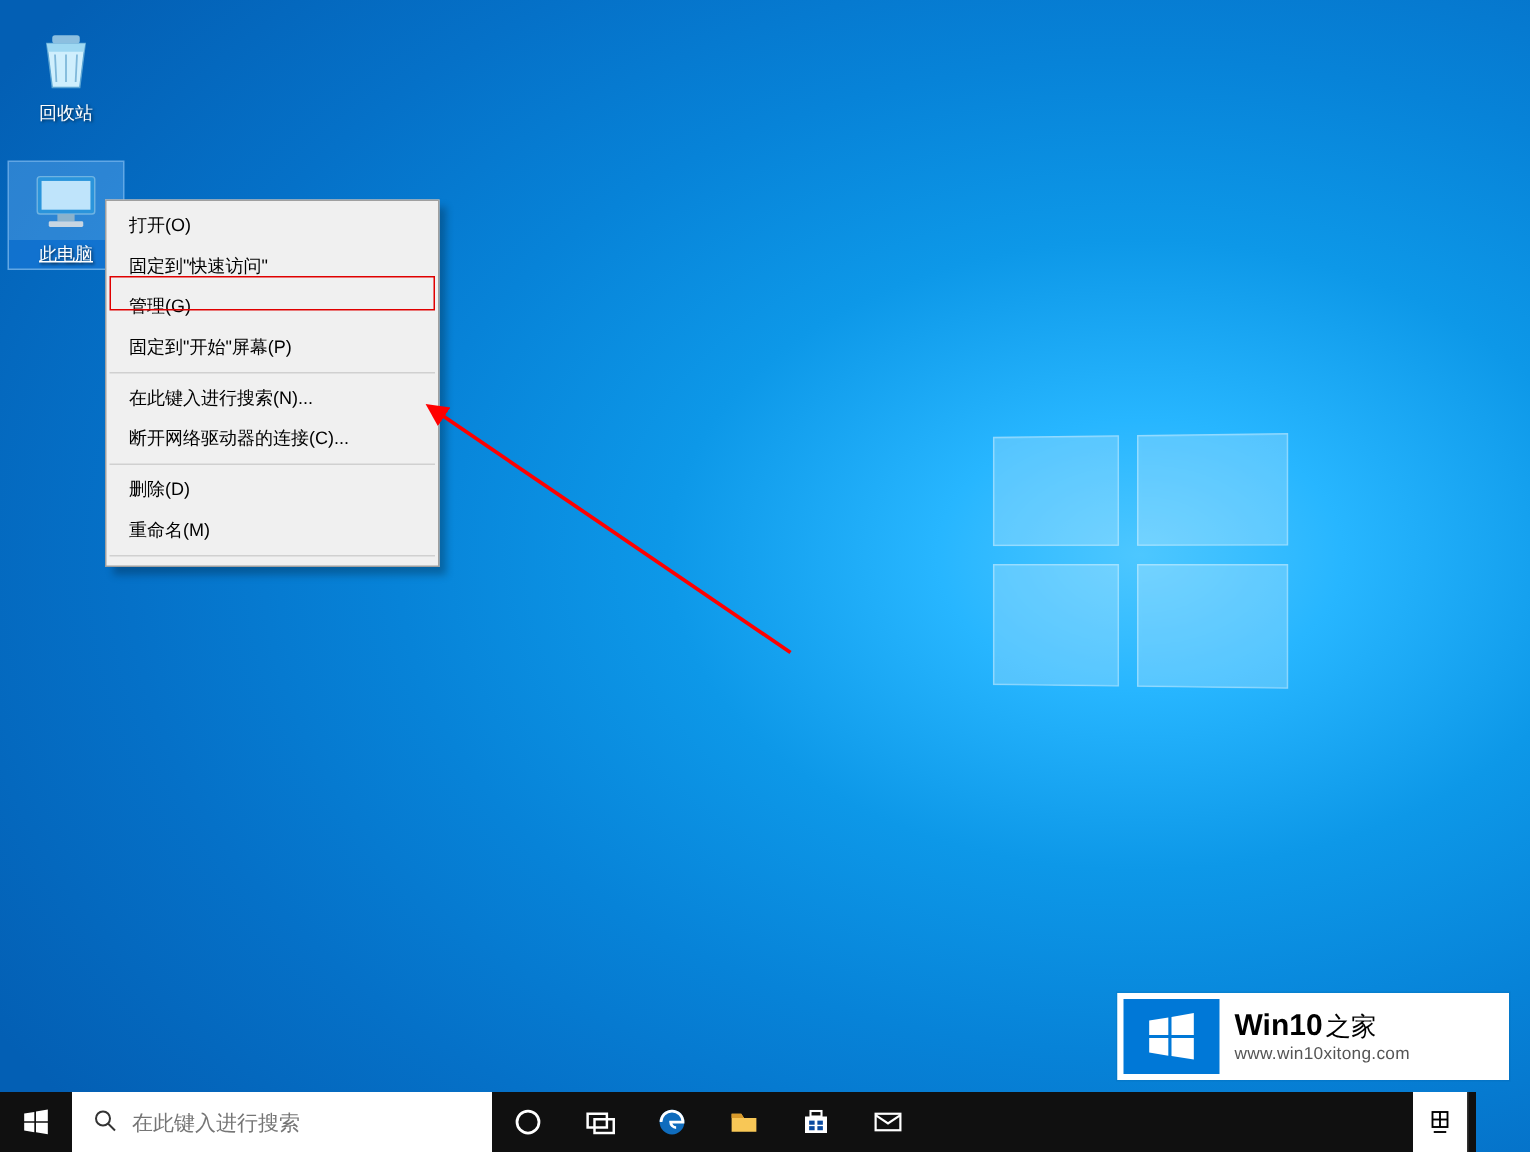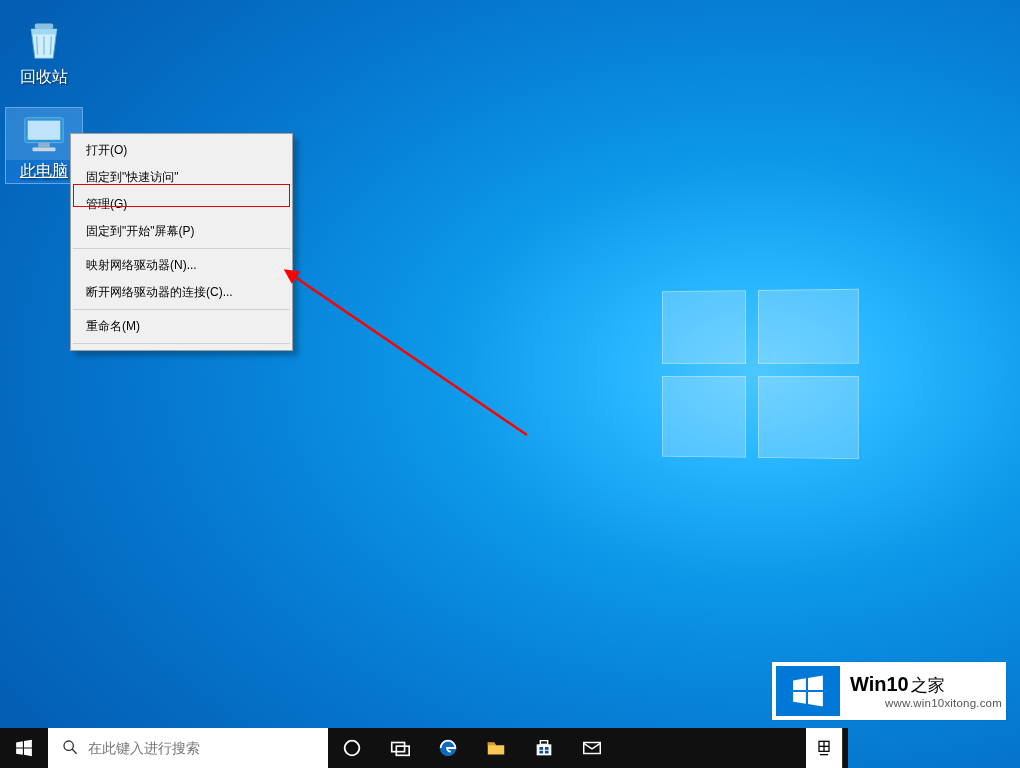--- a/index.html
+++ b/index.html
@@ -37,21 +37,21 @@
     border: 1px solid rgba(255,255,255,0.35);
     backdrop-filter: blur(2px);
   }
 
   
   .desktop-icon {
     position: absolute;
     width: 76px;
     text-align: center;
     color: #fff;
-    font-size: 16px;
+    font-size: 12px;
     cursor: pointer;
   }
   .desktop-icon .icon-img {
     width: 48px; height: 48px;
     margin: 0 auto 4px auto;
     display: flex; align-items: flex-end; justify-content: center;
   }
   .desktop-icon .label {
     text-shadow: 1px 1px 2px rgba(0,0,0,0.6);
     padding: 1px 2px;
@@ -104,21 +104,21 @@
     position: absolute;
     left: 282px; top: 190px;
     width: 260px; height: 260px;
     pointer-events: none;
   }
 
   
   .taskbar {
     position: absolute;
     left: 0; bottom: 0;
-    width: 848px; height: 40px;
+    width: 984px; height: 40px;
     background: #101010;
     display: flex;
     align-items: stretch;
     color: #fff;
   }
   .tb-btn {
     width: 48px; height: 40px;
     display: flex; align-items: center; justify-content: center;
     cursor: pointer;
   }
@@ -153,40 +153,40 @@
     height: 40px;
   }
   .tray .tb-btn { width: 36px; }
   .tray .tb-btn.white { background:#fff; color:#000; }
   .tray .tb-btn.white svg { fill:#000; }
 
   
   .watermark {
     position: absolute;
     right: 14px; bottom: 48px;
-    width: 234px; height: 58px;
+    width: 261px; height: 58px;
     background: #fff;
     border: 4px solid #fff;
     display: flex;
     align-items: stretch;
     box-shadow: 0 0 0 1px rgba(0,0,0,0.05);
   }
   .watermark .wm-logo {
     width: 64px; background:#0078d7;
     display:flex; align-items:center; justify-content:center;
   }
   .watermark .wm-logo svg { width:34px; height:34px; fill:#fff; }
   .watermark .wm-text {
     flex: 1;
     display:flex; flex-direction: column; justify-content:center;
     padding-left: 10px;
   }
   .watermark .wm-title { font-size: 20px; font-weight: 700; color:#000; line-height:1; }
   .watermark .wm-title .zhj { font-size: 17px; font-weight:400; margin-left:2px; }
-  .watermark .wm-url { font-size: 11.5px; color:#555; margin-top:3px; letter-spacing:0.2px;text-align:right; }
+  .watermark .wm-url { font-size: 11.5px; color:#555; margin-top:3px; letter-spacing:0.2px; }
 
   
   .show-desktop { width:6px; height:40px; border-left:1px solid #333; }
 </style>
 </head>
 <body>
 
 <div class="desktop">
 
   <div class="light-beams"></div>
@@ -221,23 +221,24 @@
     </div>
     <div class="label">此电脑</div>
   </div>
 
   <div class="context-menu">
     <div class="item">打开(O)</div>
     <div class="item">固定到"快速访问"</div>
     <div class="item">管理(G)</div>
     <div class="item">固定到"开始"屏幕(P)</div>
     <div class="sep"></div>
-    <div class="item">映射网络驱动器(N)...</div>
+    <div class="item">在此键入进行搜索(N)...</div>
     <div class="item">断开网络驱动器的连接(C)...</div>
     <div class="sep"></div>
+    <div class="item">删除(D)</div>
     <div class="item">重命名(M)</div>
     <div class="sep"></div>
 
     <div class="highlight-box" style="left:2px; top:50px; width:217px; height:23px;"></div>
   </div>
 
   <svg class="arrow-svg" viewBox="0 0 260 260">
     <defs>
       <marker id="arrowhead" markerWidth="8" markerHeight="8" refX="2" refY="3" orient="auto">
         <path d="M0,0 L6,3 L0,6 Z" fill="#ff0000"></path>

